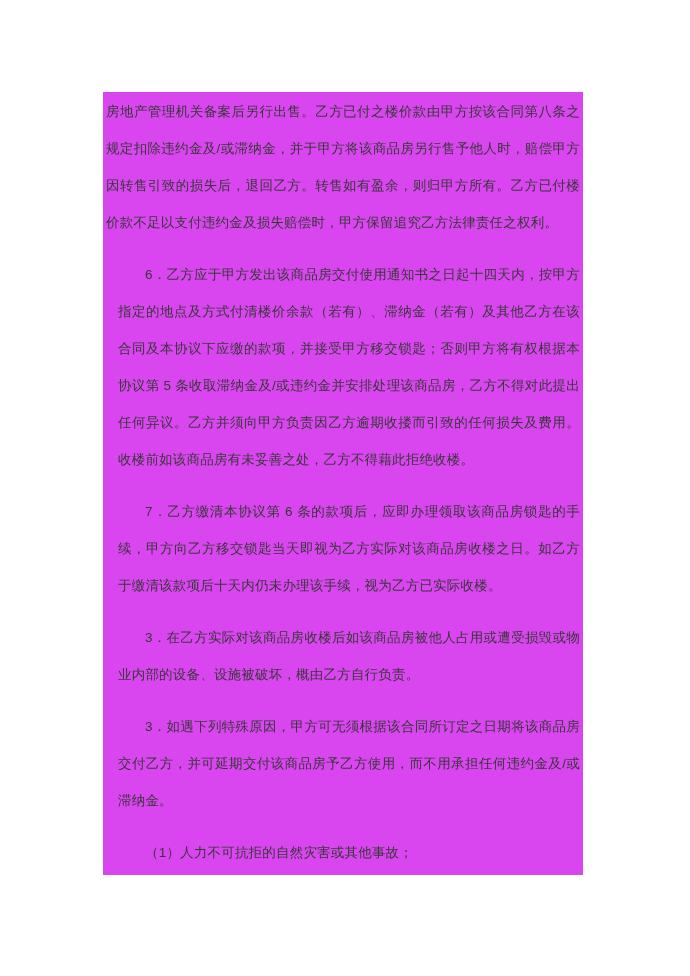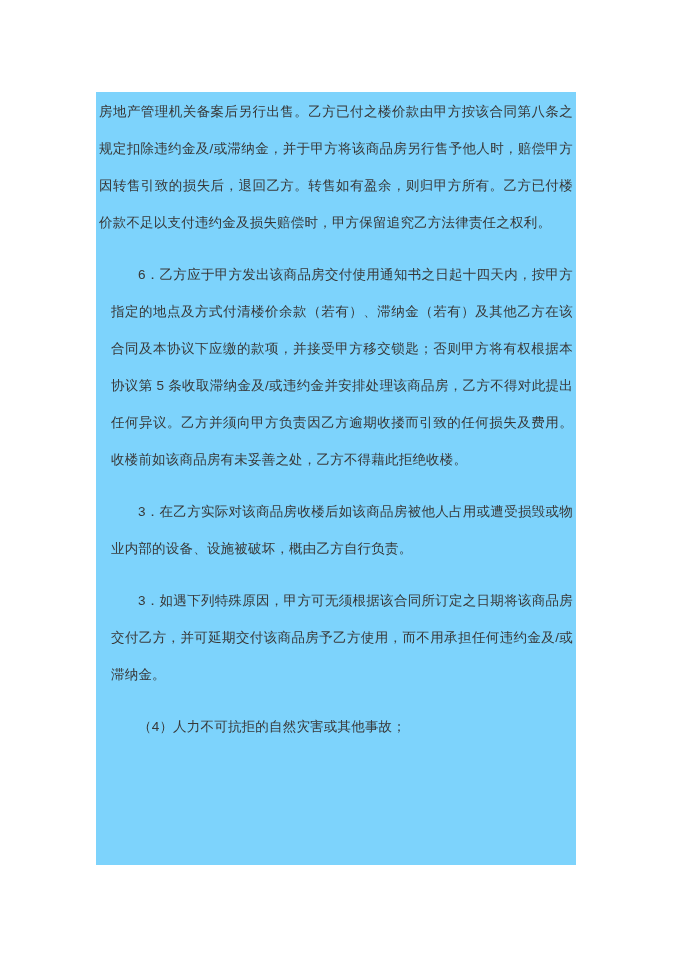--- a/index.html
+++ b/index.html
@@ -9,25 +9,25 @@
   }
   body {
     width: 690px;
     height: 976px;
     position: relative;
     font-family: "Liberation Sans", sans-serif;
     overflow: hidden;
   }
   .doc-panel {
     position: absolute;
-    left: 96px;
+    left: 103px;
     top: 92px;
     width: 480px;
     min-height: 773px;
-    background: #7dd3fc;
+    background: #d946ef;
     box-sizing: border-box;
     padding: 1px 3px 4px 3px;
   }
   .doc-panel p {
     margin: 0;
     font-size: 13.5px;
     line-height: 37px;
     color: #383838;
     text-align: justify;
     letter-spacing: 0.2px;
@@ -40,16 +40,17 @@
   .doc-panel p.indented {
     text-indent: 2em;
   }
 </style>
 </head>
 <body>
 
 <div class="doc-panel">
   <p>房地产管理机关备案后另行出售。乙方已付之楼价款由甲方按该合同第八条之规定扣除违约金及/或滞纳金，并于甲方将该商品房另行售予他人时，赔偿甲方因转售引致的损失后，退回乙方。转售如有盈余，则归甲方所有。乙方已付楼价款不足以支付违约金及损失赔偿时，甲方保留追究乙方法律责任之权利。</p>
   <p class="indented">6．乙方应于甲方发出该商品房交付使用通知书之日起十四天内，按甲方指定的地点及方式付清楼价余款（若有）、滞纳金（若有）及其他乙方在该合同及本协议下应缴的款项，并接受甲方移交锁匙；否则甲方将有权根据本协议第 5 条收取滞纳金及/或违约金并安排处理该商品房，乙方不得对此提出任何异议。乙方并须向甲方负责因乙方逾期收搂而引致的任何损失及费用。收楼前如该商品房有未妥善之处，乙方不得藉此拒绝收楼。</p>
+  <p class="indented">7．乙方缴清本协议第 6 条的款项后，应即办理领取该商品房锁匙的手续，甲方向乙方移交锁匙当天即视为乙方实际对该商品房收楼之日。如乙方于缴清该款项后十天内仍未办理该手续，视为乙方已实际收楼。</p>
   <p class="indented">3．在乙方实际对该商品房收楼后如该商品房被他人占用或遭受损毁或物业内部的设备、设施被破坏，概由乙方自行负责。</p>
   <p class="indented">3．如遇下列特殊原因，甲方可无须根据该合同所订定之日期将该商品房交付乙方，并可延期交付该商品房予乙方使用，而不用承担任何违约金及/或滞纳金。</p>
-  <p class="indented">（4）人力不可抗拒的自然灾害或其他事故；</p>
+  <p class="indented">（1）人力不可抗拒的自然灾害或其他事故；</p>
 </div>
 
 </body></html>

